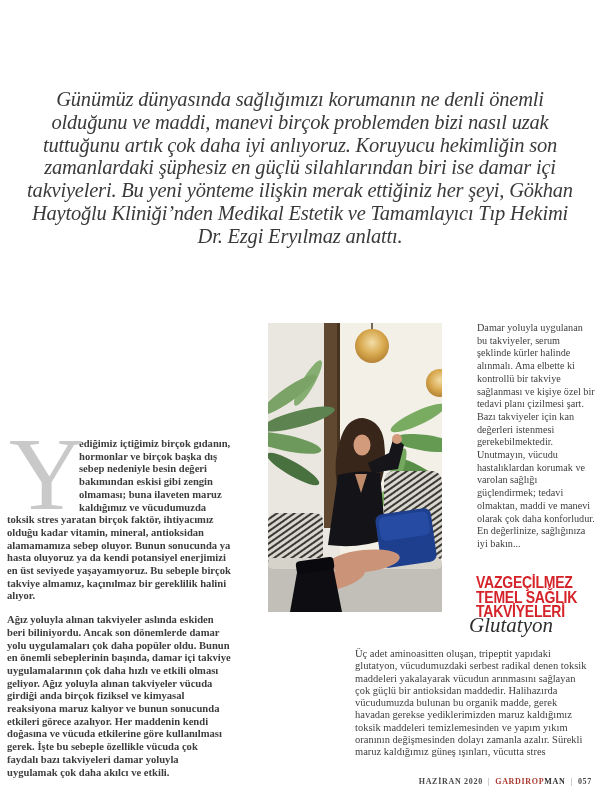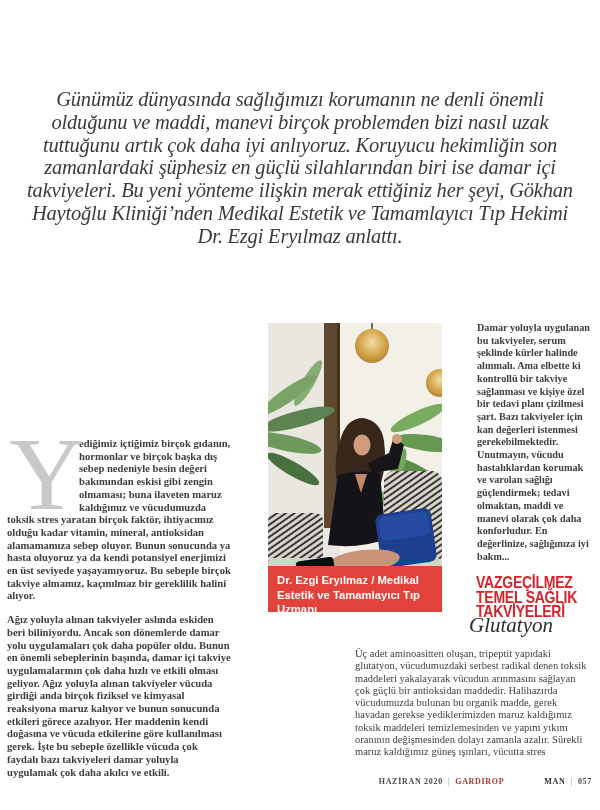--- a/index.html
+++ b/index.html
@@ -16,21 +16,21 @@
   .drop-cap{position:absolute;left:2px;top:-16px;font-size:104px;line-height:104px;
             font-weight:400;color:#c9c9c9;font-family:"Liberation Serif", serif;}
   
   .photo{position:absolute;left:268px;top:323px;width:174px;height:289px;overflow:hidden;}
   .photo svg{display:block;}
   .caption{position:absolute;left:0;bottom:0;width:174px;height:46px;box-sizing:border-box;
            padding:7px 9px 0 9px;color:#ffffff;font-family:"Liberation Sans", sans-serif;
            font-weight:700;font-size:11.3px;line-height:14.5px;}
   
   .col-right-top{position:absolute;left:477px;top:322px;width:118px;
-                 font-weight:700;font-size:10.2px;line-height:12.7px;color:#3e3e3e;}
+                 font-weight:400;font-size:10.2px;line-height:12.7px;color:#3e3e3e;}
   .heading-red{position:absolute;left:476px;top:575px;width:128px;
                font-family:"Liberation Sans", sans-serif;font-weight:700;font-size:16.5px;
                line-height:14.5px;letter-spacing:-0.3px;
                transform:scaleX(0.85);transform-origin:0 0;}
   .sub-heading{position:absolute;left:430px;top:613px;width:162px;text-align:center;
                font-style:italic;font-size:21px;line-height:24px;color:#2d2d2d;}
   .col-right-bottom{position:absolute;left:355px;top:648px;width:234px;
                     font-weight:400;font-size:10.5px;line-height:12.3px;color:#3e3e3e;}
   
   .footer{position:absolute;right:8px;top:777px;font-size:8px;letter-spacing:0.7px;
@@ -102,28 +102,27 @@
         <rect x="110" y="188" width="56" height="54" rx="7" fill="#1e3e8e"></rect>
         <rect x="113" y="191" width="50" height="24" rx="6" fill="#2a53ae" opacity="0.65"></rect>
       </g>
       <g>
         <ellipse cx="96" cy="238" rx="36" ry="11" fill="#cb9478" transform="rotate(-6 96 238)"></ellipse>
         <ellipse cx="72" cy="256" rx="26" ry="9" fill="#cb9478" transform="rotate(-18 72 256)"></ellipse>
         <path d="M30 244 L64 238 L74 289 L22 289 Z" fill="#0e0e12"></path>
         <rect x="28" y="236" width="38" height="13" rx="4" fill="#0a0a0e" transform="rotate(-8 47 242)"></rect>
       </g>
     </svg>
-    <div class="caption" style="background:#e2423a;">Dr. Ezgi Eryılmaz / Medikal Estetik ve Tamamlayıcı Tıp Uzmanı</div>
   </div>
 
   <div class="col-right-top">Damar yoluyla uygulanan bu takviyeler, serum şeklinde kürler halinde alınmalı. Ama elbette ki kontrollü bir takviye sağlanması ve kişiye özel bir tedavi planı çizilmesi şart. Bazı takviyeler için kan değerleri istenmesi gerekebilmektedir. Unutmayın, vücudu hastalıklardan korumak ve varolan sağlığı güçlendirmek; tedavi olmaktan, maddi ve manevi olarak çok daha konforludur. En değerlinize, sağlığınıza iyi bakın...</div>
 
   <div class="heading-red" style="color:#d5232a;">VAZGEÇİLMEZ TEMEL SAĞLIK TAKVİYELERİ</div>
 
   <div class="sub-heading">Glutatyon</div>
 
   <div class="col-right-bottom">Üç adet aminoasitten oluşan, tripeptit yapıdaki glutatyon, vücudumuzdaki serbest radikal denen toksik maddeleri yakalayarak vücudun arınmasını sağlayan çok güçlü bir antioksidan maddedir. Halihazırda vücudumuzda bulunan bu organik madde, gerek havadan gerekse yediklerimizden maruz kaldığımız toksik maddeleri temizlemesinden ve yapım yıkım oranının değişmesinden dolayı zamanla azalır. Sürekli maruz kaldığımız güneş ışınları, vücutta stres</div>
 
   <div class="footer">
-    <span>HAZİRAN 2020</span><span class="sep">|</span><span style="color:#a93a30;font-family:Liberation Serif, serif;">GARDIROP</span><span style="color:#2f2f2f;margin-left:40px;">MAN</span><span class="sep">|</span><span>057</span>
+    <span>HAZİRAN 2020</span><span class="sep">|</span><span style="color:#a93a30;font-family:Liberation Serif, serif;">GARDIROP</span><span style="color:#2f2f2f;">MAN</span><span class="sep">|</span><span>057</span>
   </div>
 
 </div>
 
 </body></html>

